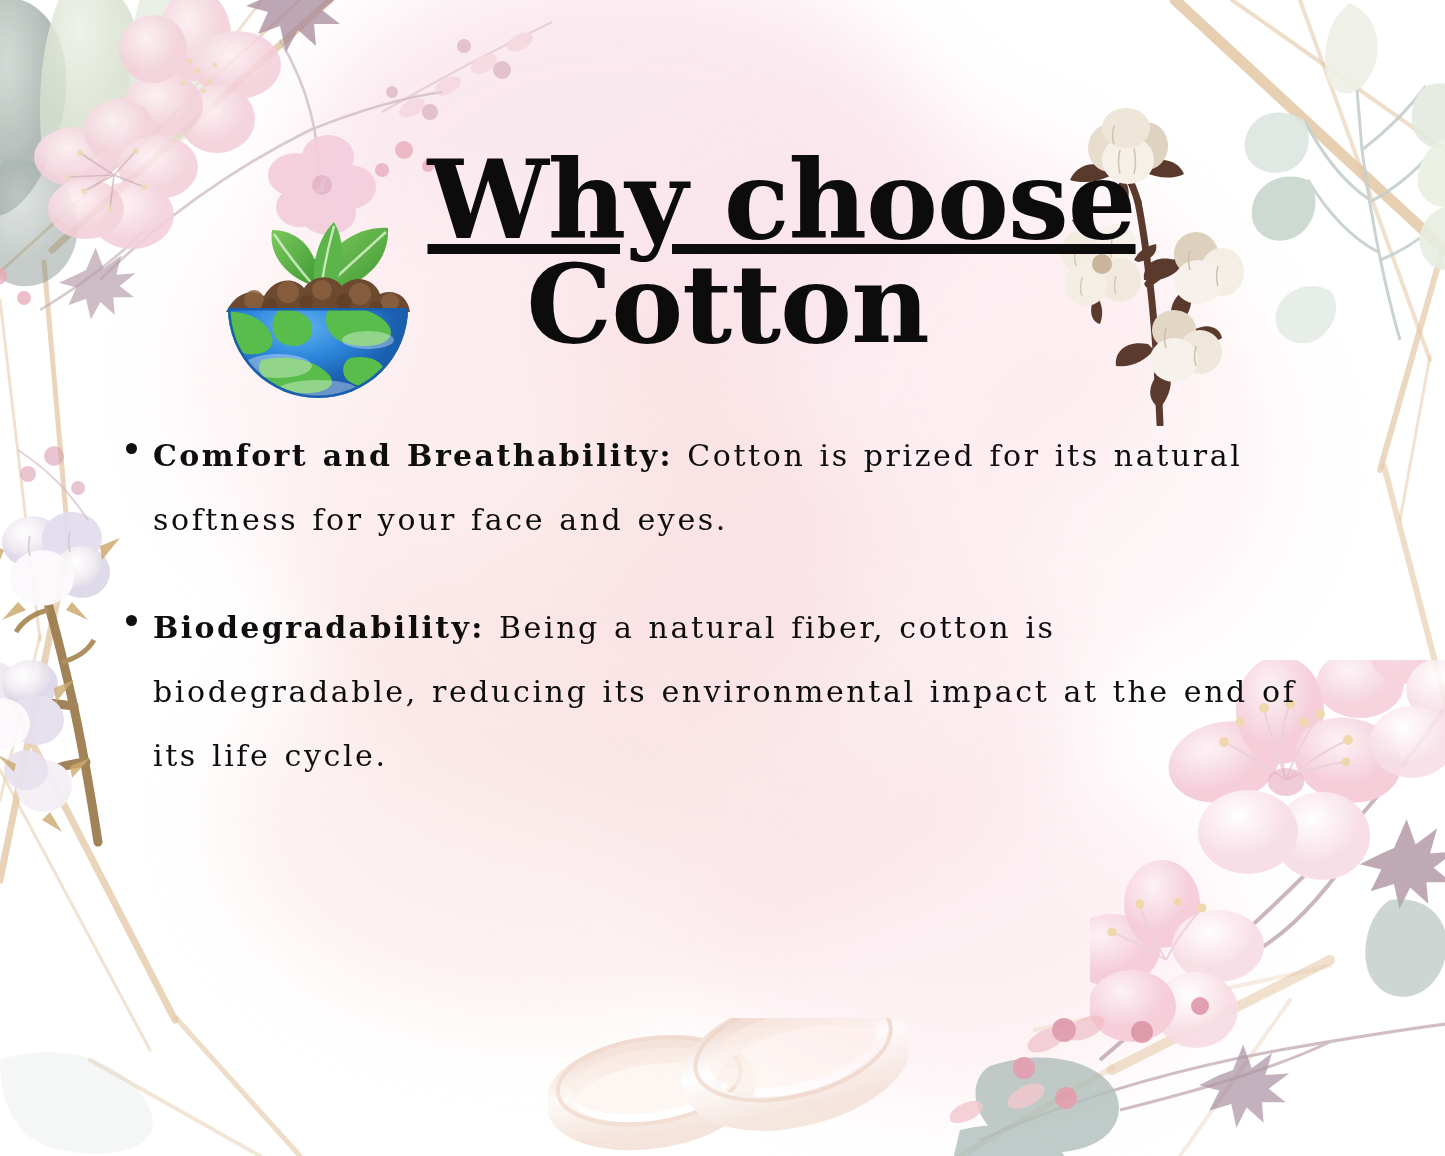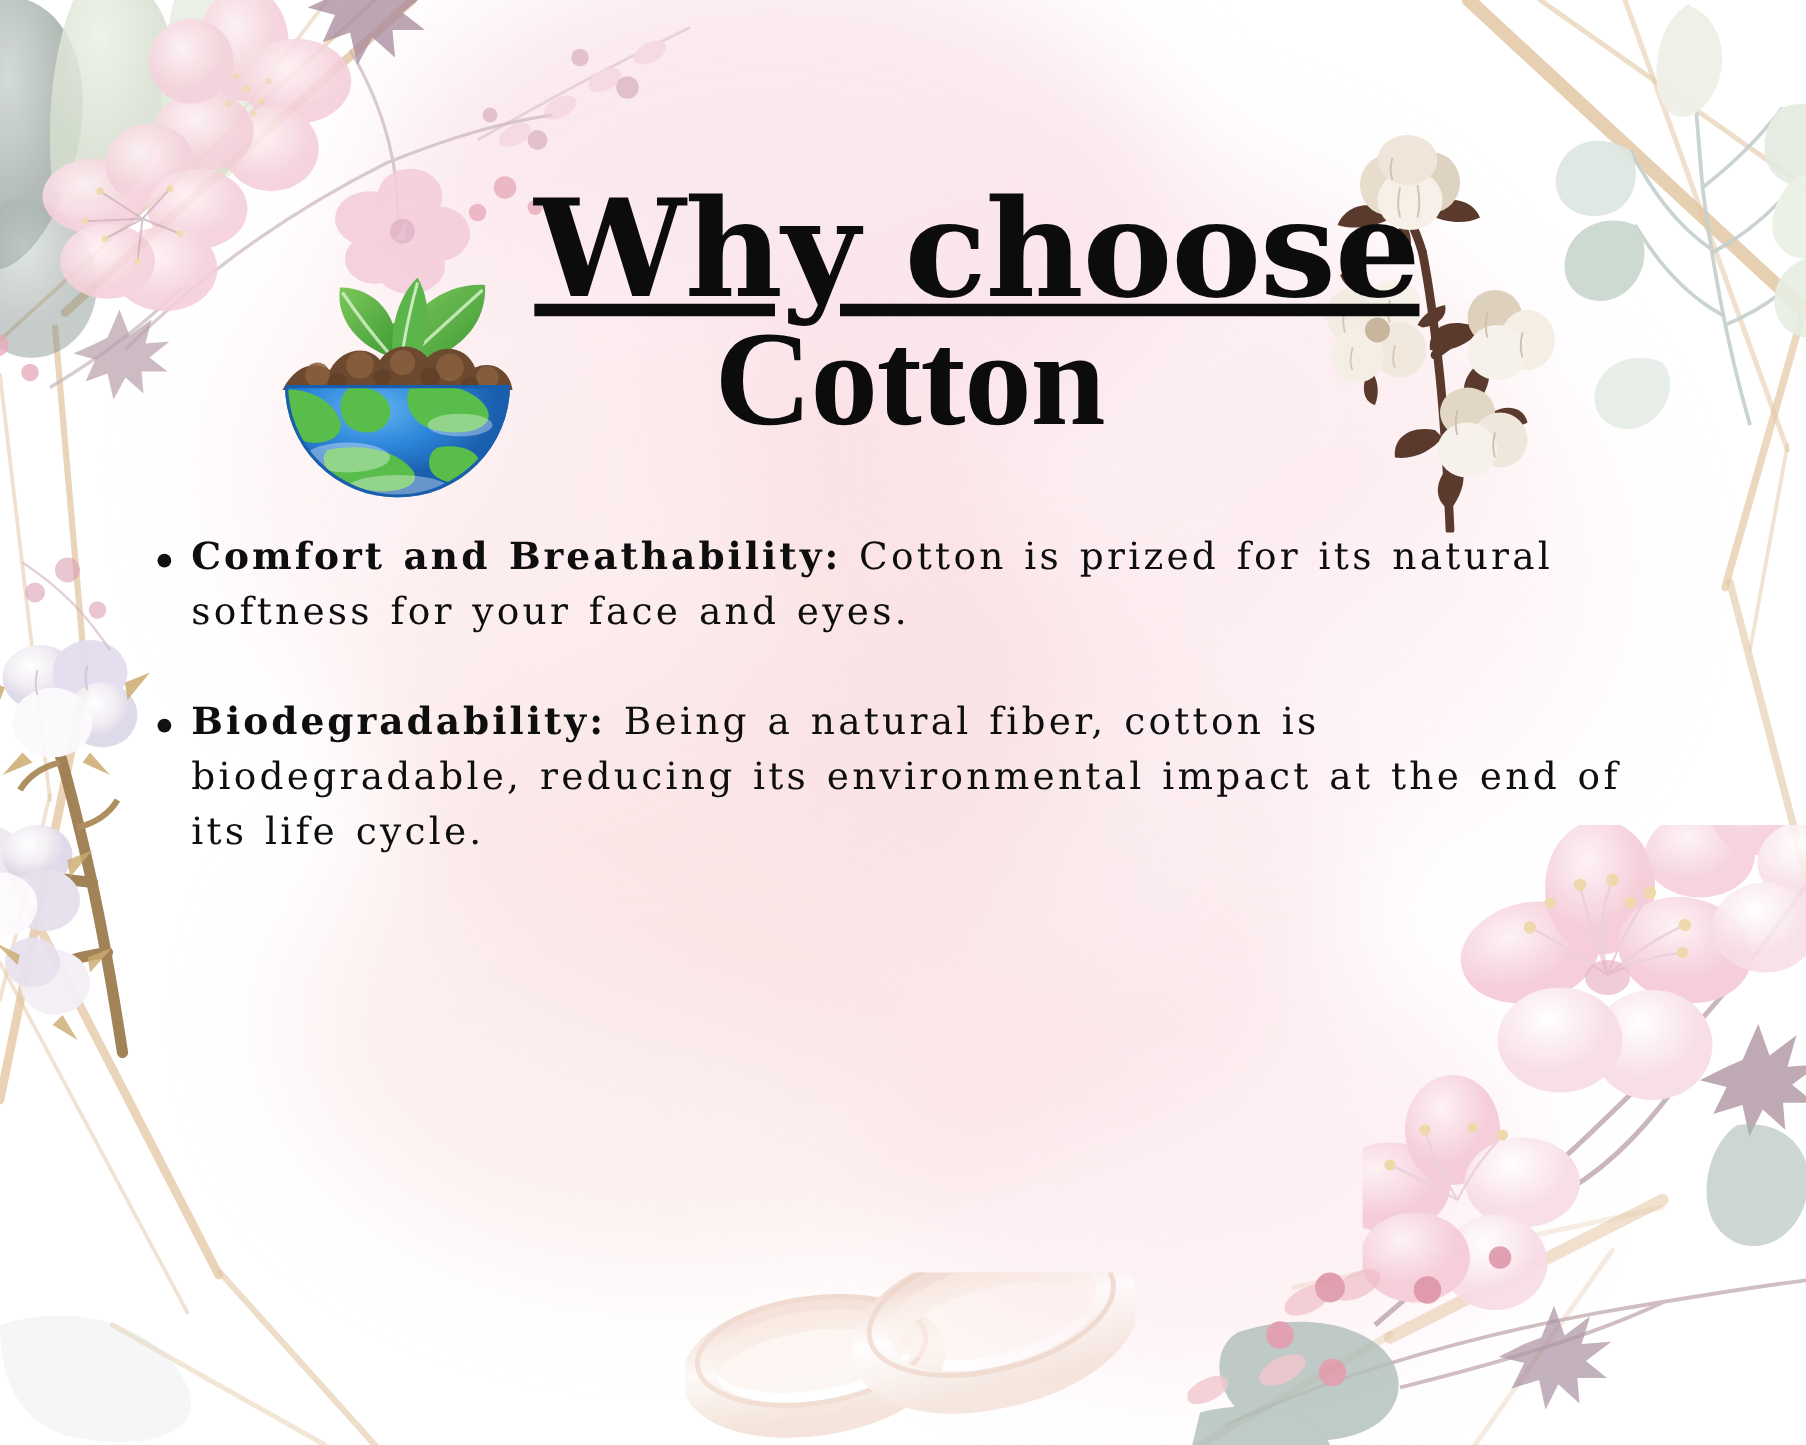--- a/index.html
+++ b/index.html
@@ -40,21 +40,21 @@
     font-family:"DejaVu Serif", serif;
     font-weight:700;
     color:#0c0c0c;
     font-size:108px;
     line-height:104px;
     letter-spacing:-1px;
     margin:0;
     white-space:nowrap;
   }
   .title-line.l1{padding-left:118px;text-decoration:underline;}
-  .title-line.l2{padding-left:10px;font-family:Liberation Serif, serif;}
+  .title-line.l2{padding-left:10px;}
 
   
   #bullets{
     position:absolute;
     left:126px;top:424px;width:1180px;
   }
   .bullet{
     position:relative;
     display:flex;
     align-items:flex-start;
@@ -65,21 +65,21 @@
     flex:0 0 auto;
     width:11px;height:11px;border-radius:50%;
     background:#111;
     margin-top:19px;margin-right:16px;
   }
   .btext{
     flex:1 1 auto;
     font-family:"DejaVu Serif", serif;
     color:#0e0e0e;
     font-size:30px;
-    line-height:44px;
+    line-height:64px;
     letter-spacing:2.6px;
     word-spacing:2px;
   }
   .btext b{font-weight:700;letter-spacing:2.4px;}
 </style>
 </head>
 <body>
 
 <div id="poster">
 

